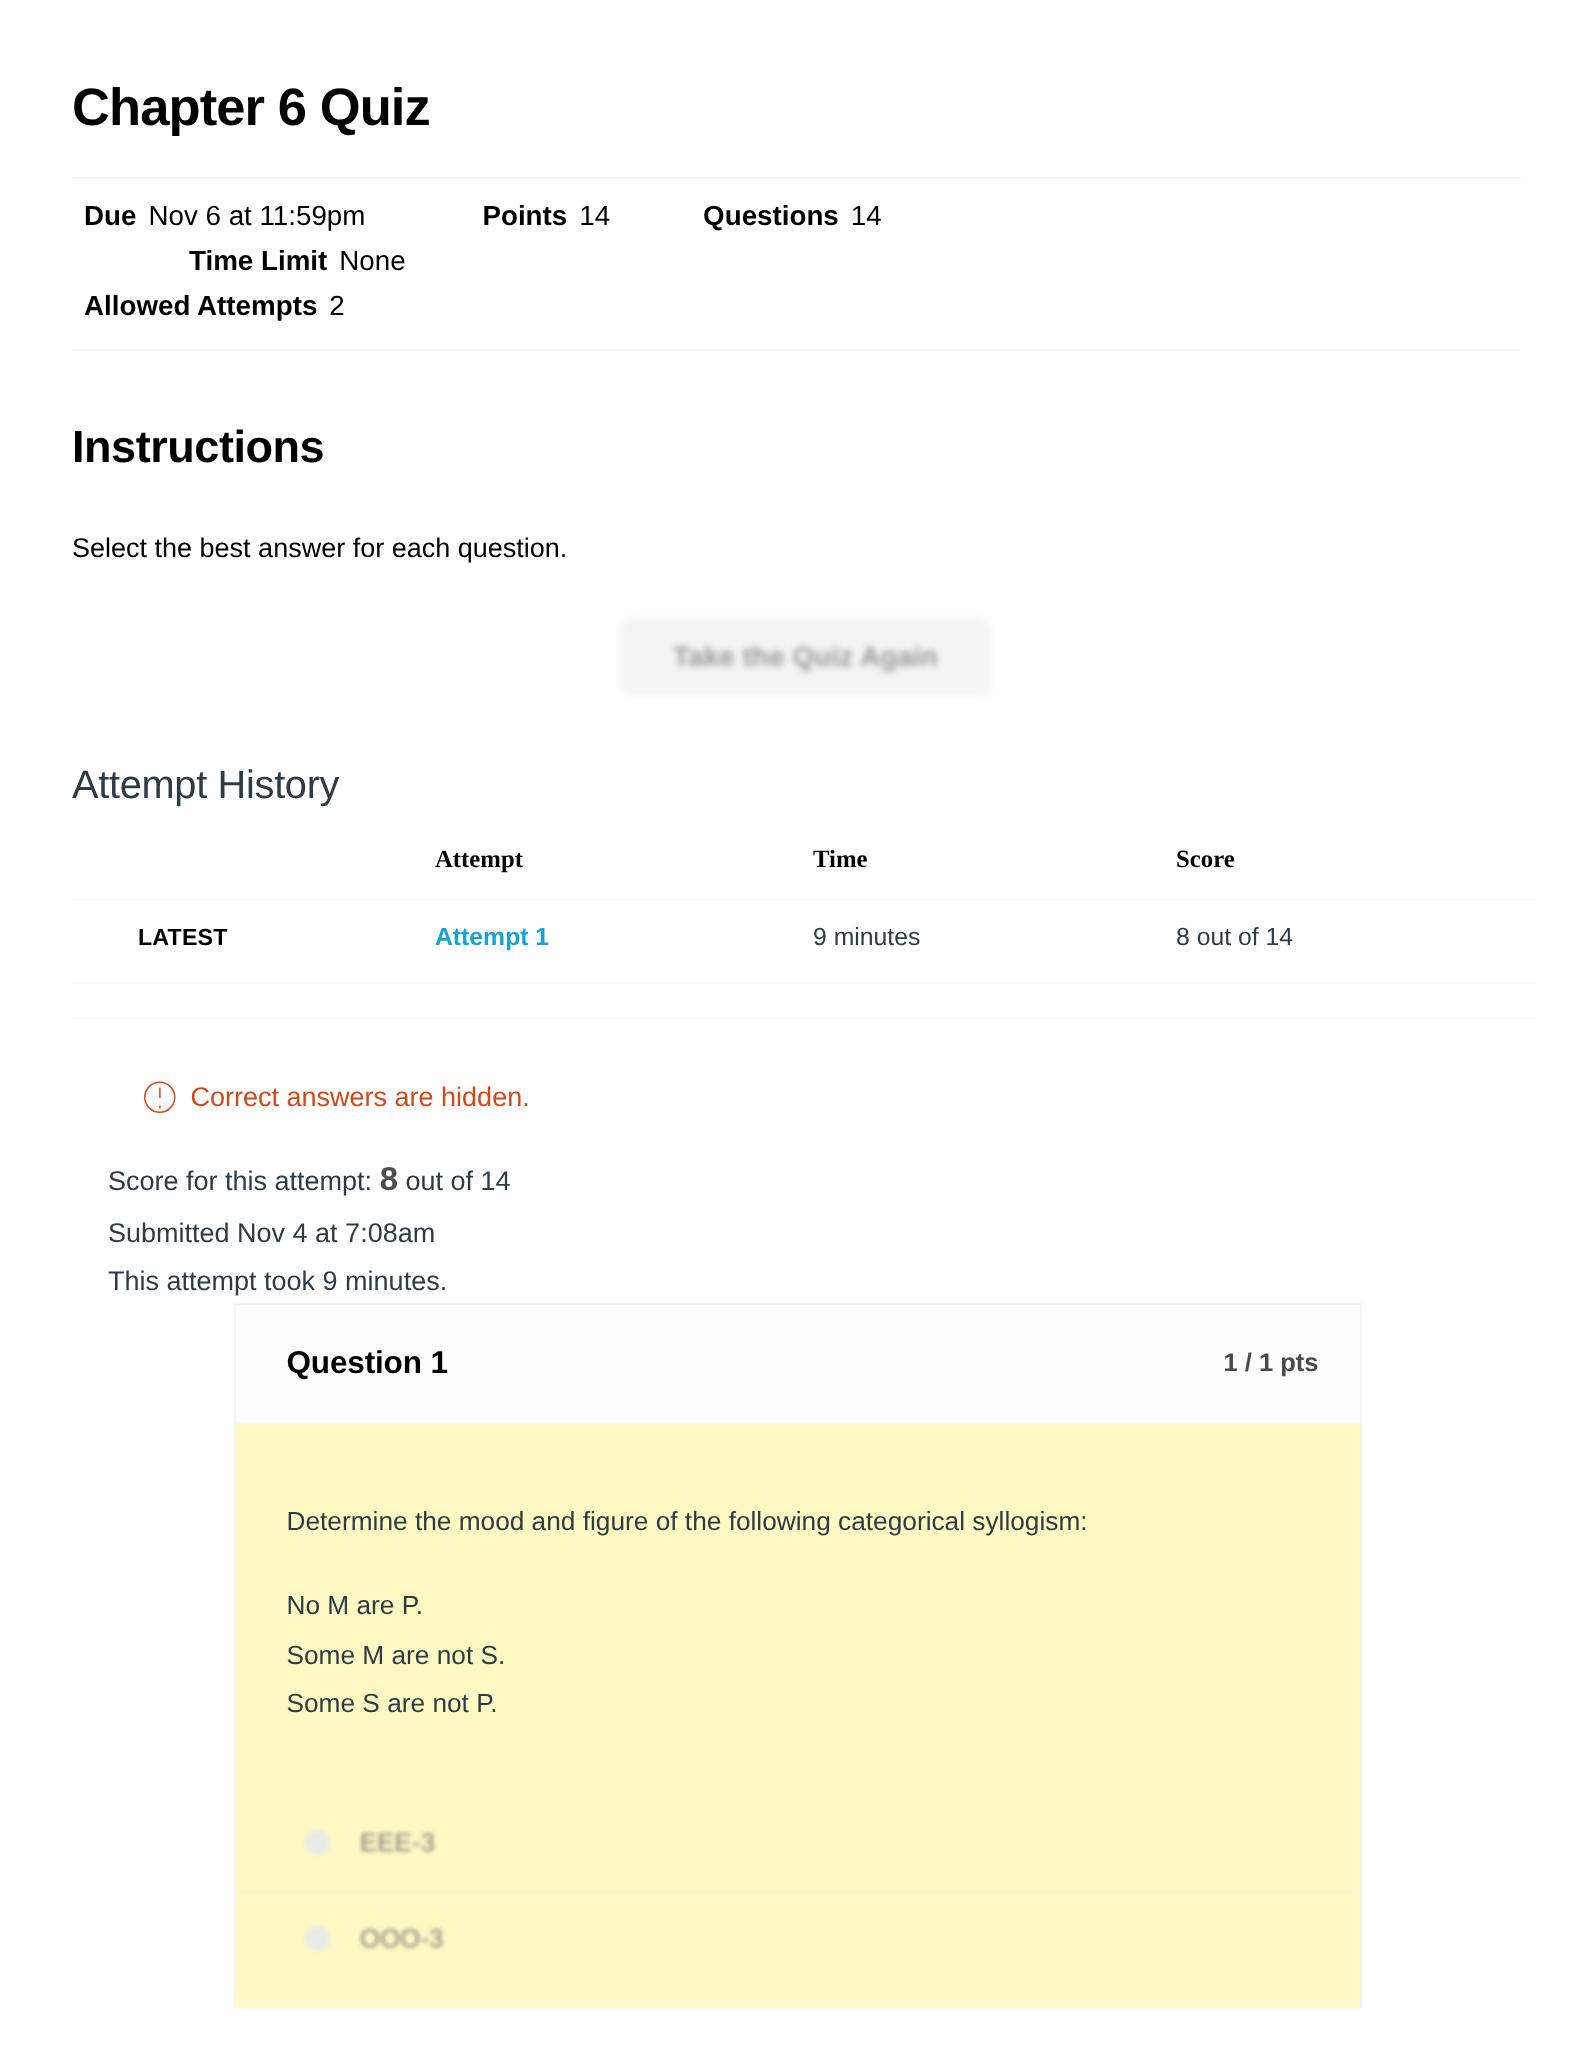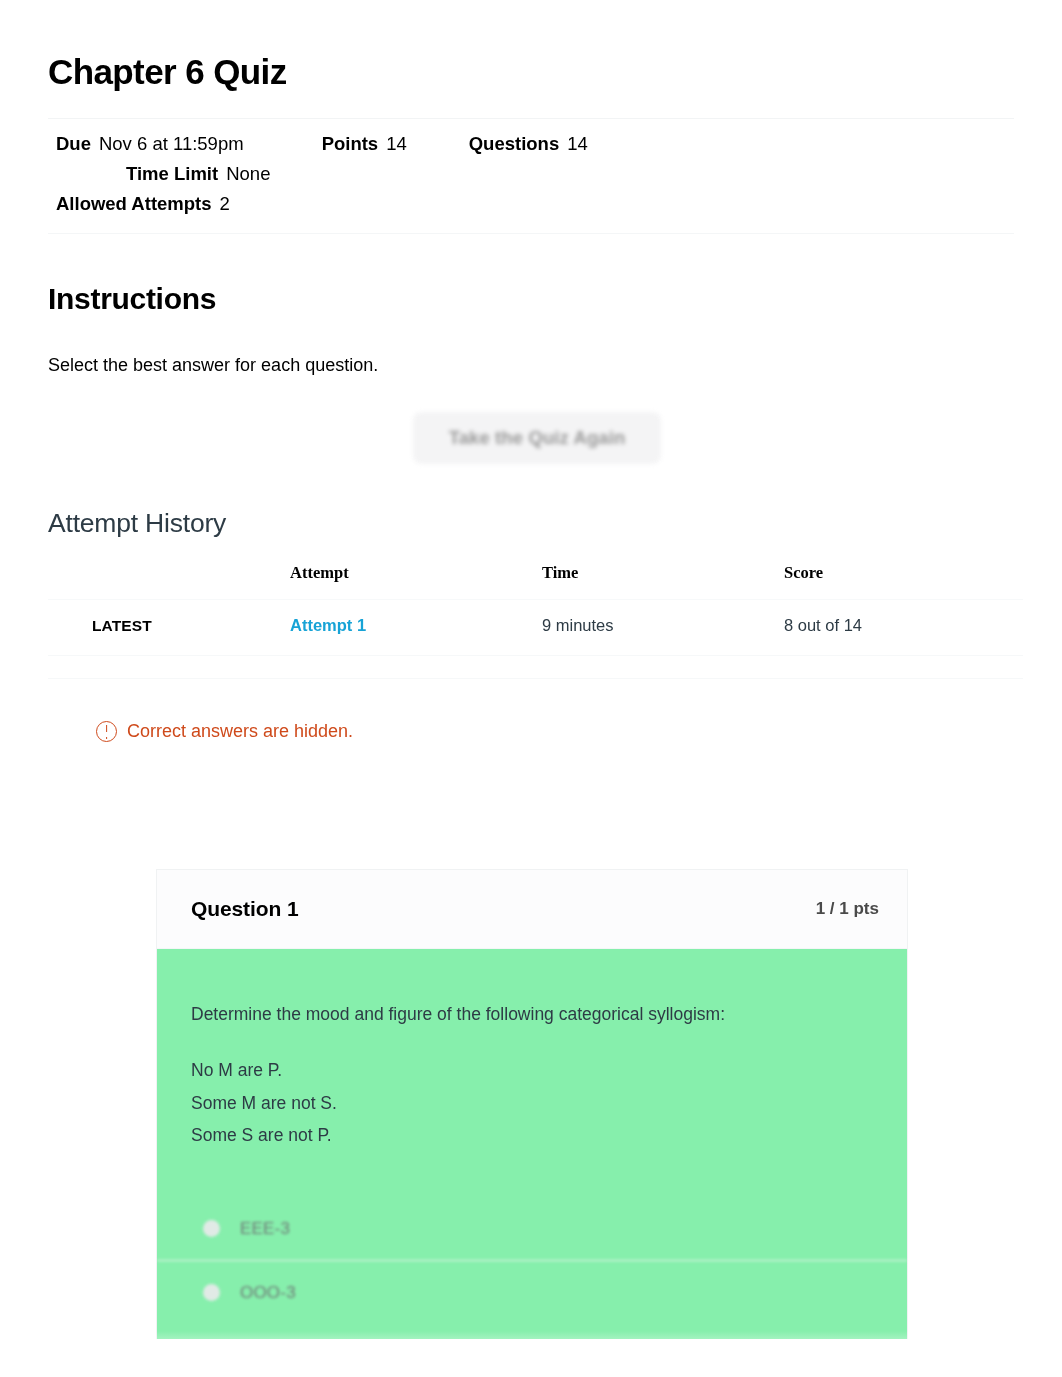--- a/index.html
+++ b/index.html
@@ -207,21 +207,21 @@
   
   .question-box {
     position: absolute;
     left: 156px;
     top: 869px;
     width: 752px;
     height: 470px;
     box-sizing: border-box;
     border: 1px solid #f0f2f3;
     border-bottom: none;
-    background: #86efac;
+    background: #fef9c3;
   }
   .question-header {
     display: flex;
     align-items: center;
     justify-content: space-between;
     height: 78px;
     padding: 0 28px 0 34px;
     border-bottom: 1px solid #f4f6f7;
     background: #fcfcfd;
   }
@@ -357,20 +357,29 @@
       </tr>
     </tbody>
   </table>
   <div class="history-bottom-rule"></div>
 
   <div class="warn-row">
     <span class="warn-icon"></span>
     <span>Correct answers are hidden.</span>
   </div>
 
+  <div class="score-block">
+    <div>
+      <span>Score for this attempt:</span>
+      <span class="score-big">8</span>
+      <span>out of 14</span>
+    </div>
+    <div>Submitted Nov 4 at 7:08am</div>
+    <div>This attempt took 9 minutes.</div>
+  </div>
 
   <div class="question-box">
     <div class="question-header">
       <span class="question-name">Question 1</span>
       <span class="question-pts">1 / 1 pts</span>
     </div>
 
     <div class="question-body">
       <p class="q-prompt">Determine the mood and figure of the following categorical syllogism:</p>
       <div class="q-blank"></div>

